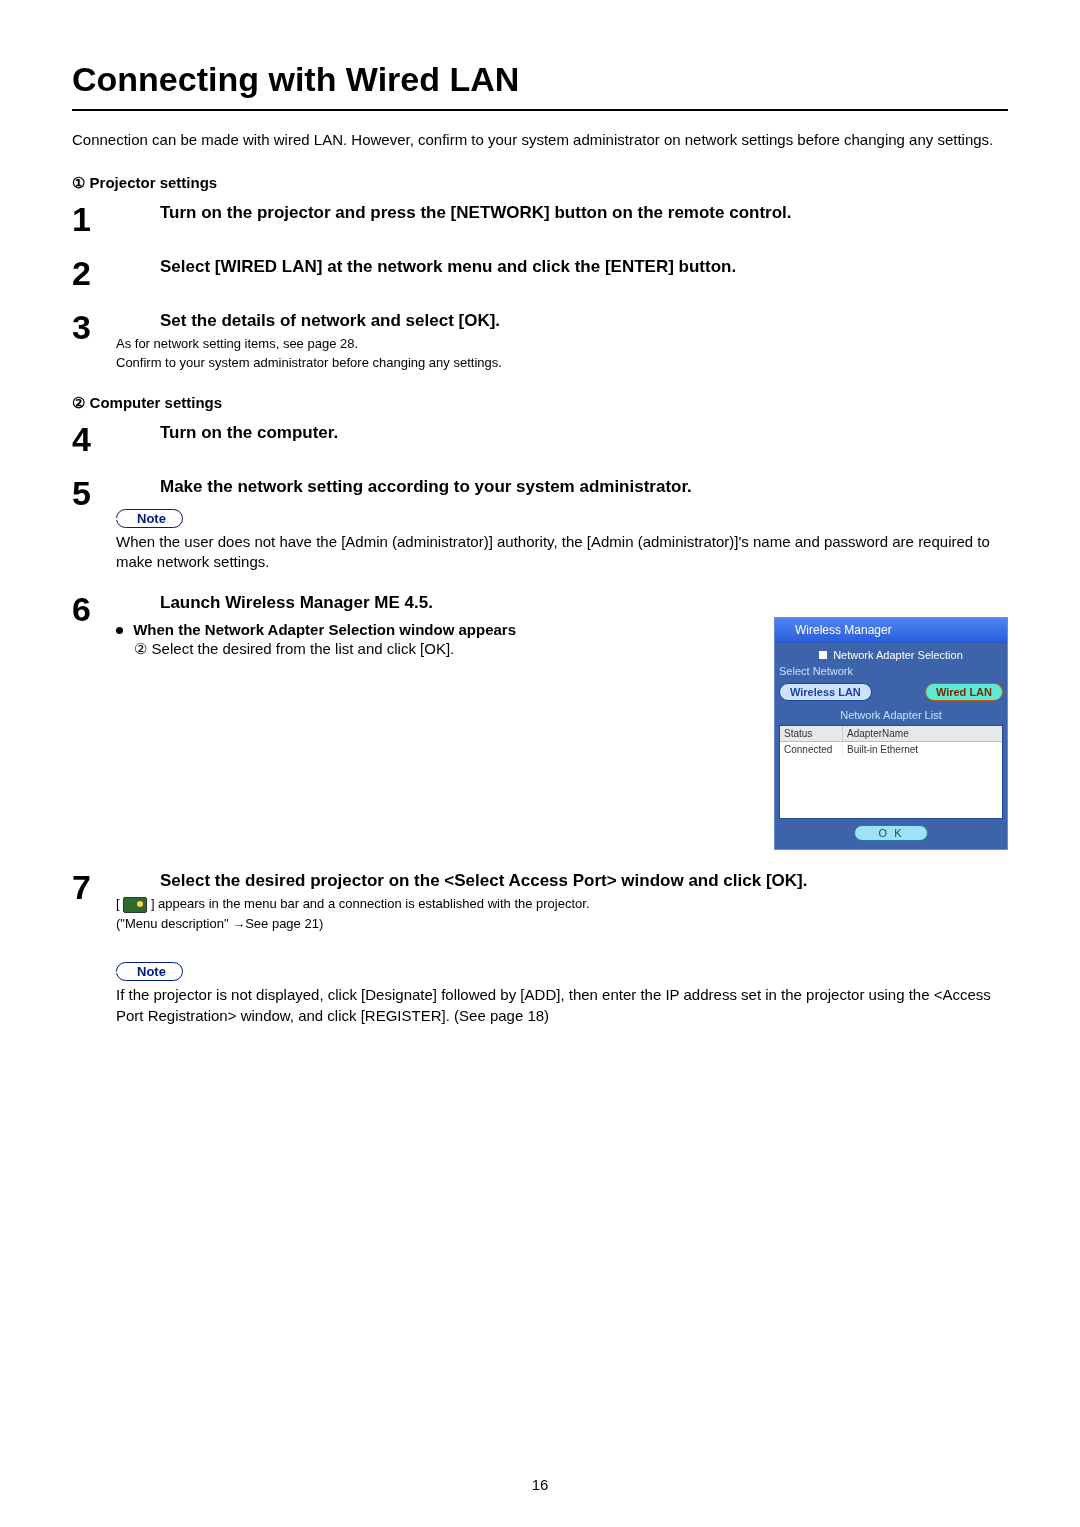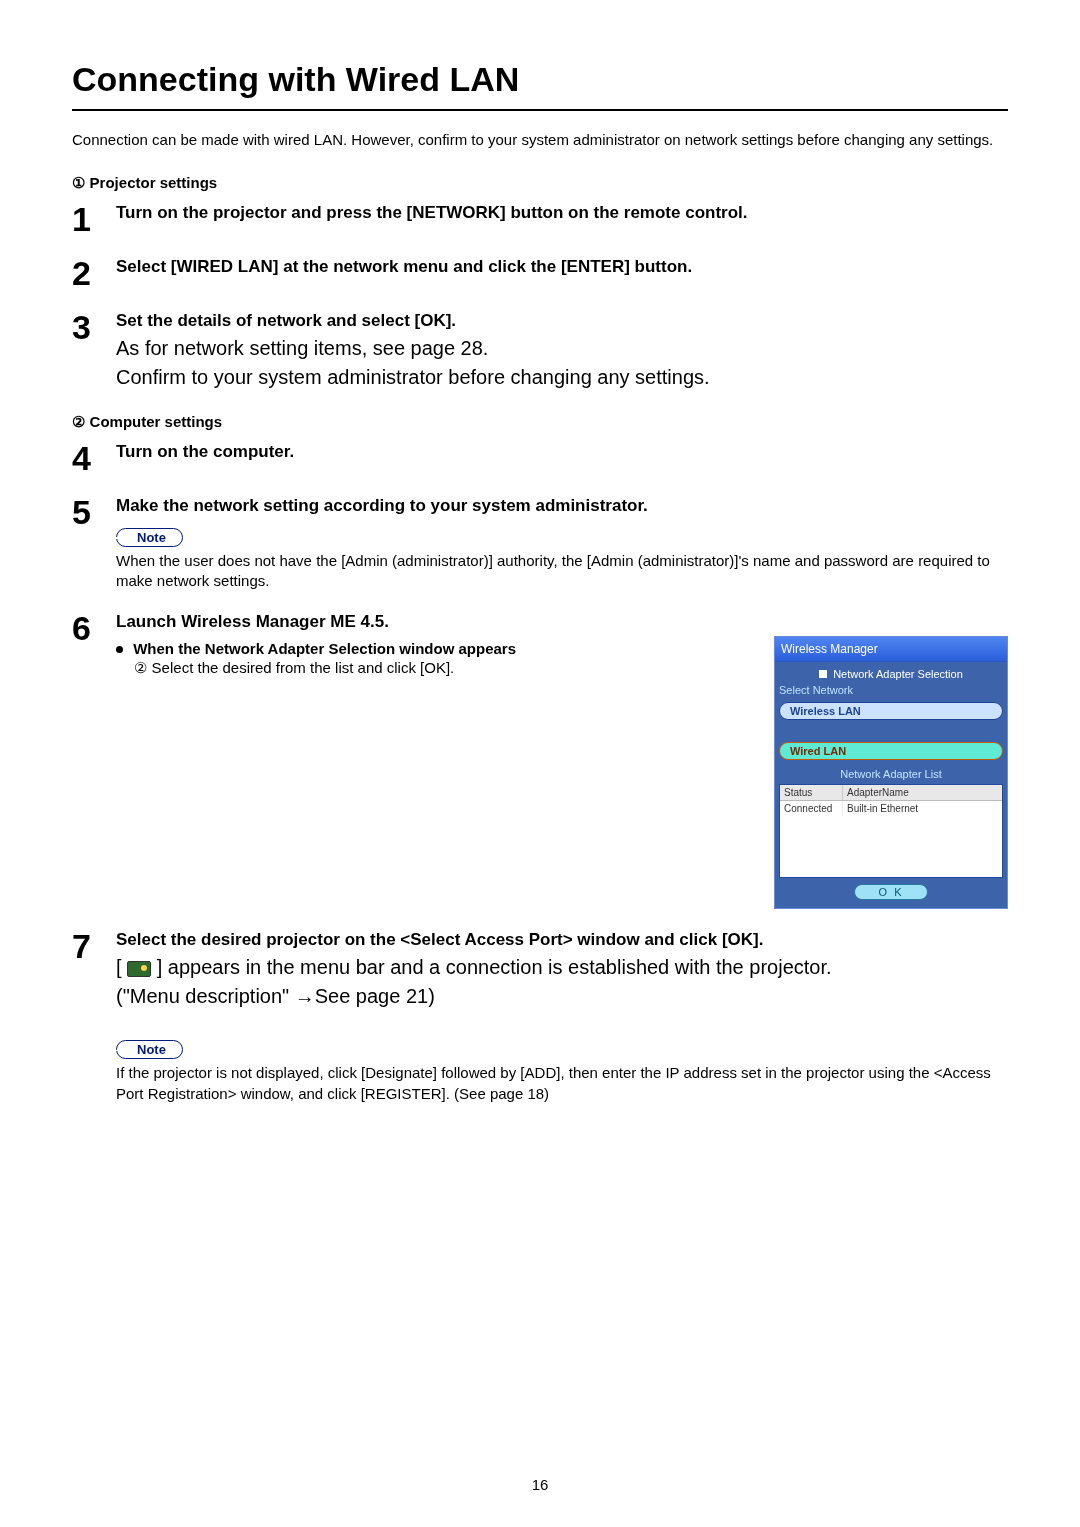--- a/index.html
+++ b/index.html
@@ -51,23 +51,24 @@
     padding-top: 2px;
   }
   .step-body {
     flex: 1;
     padding-top: 2px;
   }
   .step-head {
     font-size: 17px;
     font-weight: bold;
     line-height: 1.35;
+    margin-left: 44px;
   }
   .step-sub {
-    font-size: 20px;
+    font-size: 13px;
     font-weight: normal;
     line-height: 1.35;
     margin-top: 2px;
   }
   .note-pill {
     display: inline-block;
     border: 1.5px solid #001a7a;
     color: #001a7a;
     font-weight: bold;
     font-size: 13px;
@@ -125,21 +126,21 @@
     background: #fff;
     box-shadow: 0 0 0 rgba(0,0,0,0);
     margin-top: 2px;
   }
   .wm-titlebar {
     height: 20px;
     background: linear-gradient(#4f86f0, #2a5edb);
     color: #fff;
     font-size: 12px;
     font-weight: normal;
-    padding: 2px 6px;
+    padding: 2px 20px;
     display: flex;
     align-items: center;
     border-bottom: 1px solid #2a58c0;
   }
   .wm-body {
     background: #3d64aa;
     padding: 4px;
   }
   .wm-head-row {
     color: #fff;
@@ -155,24 +156,23 @@
     background: #fff;
     margin-right: 6px;
   }
   .wm-subhead {
     color: #bfe3ff;
     font-size: 11px;
     padding-bottom: 4px;
   }
   .wm-tabs {
     display: flex;
-    justify-content: center;
+    justify-content: space-between;
     gap: 22px;
     padding: 2px 0 6px 0;
-    flex-direction: column;
   }
   .wm-tab {
     display: inline-block;
     padding: 2px 10px;
     border-radius: 10px;
     font-size: 11px;
     font-weight: bold;
     border: 1px solid #1a4496;
     color: #1a4496;
     background: #cde2ff;

